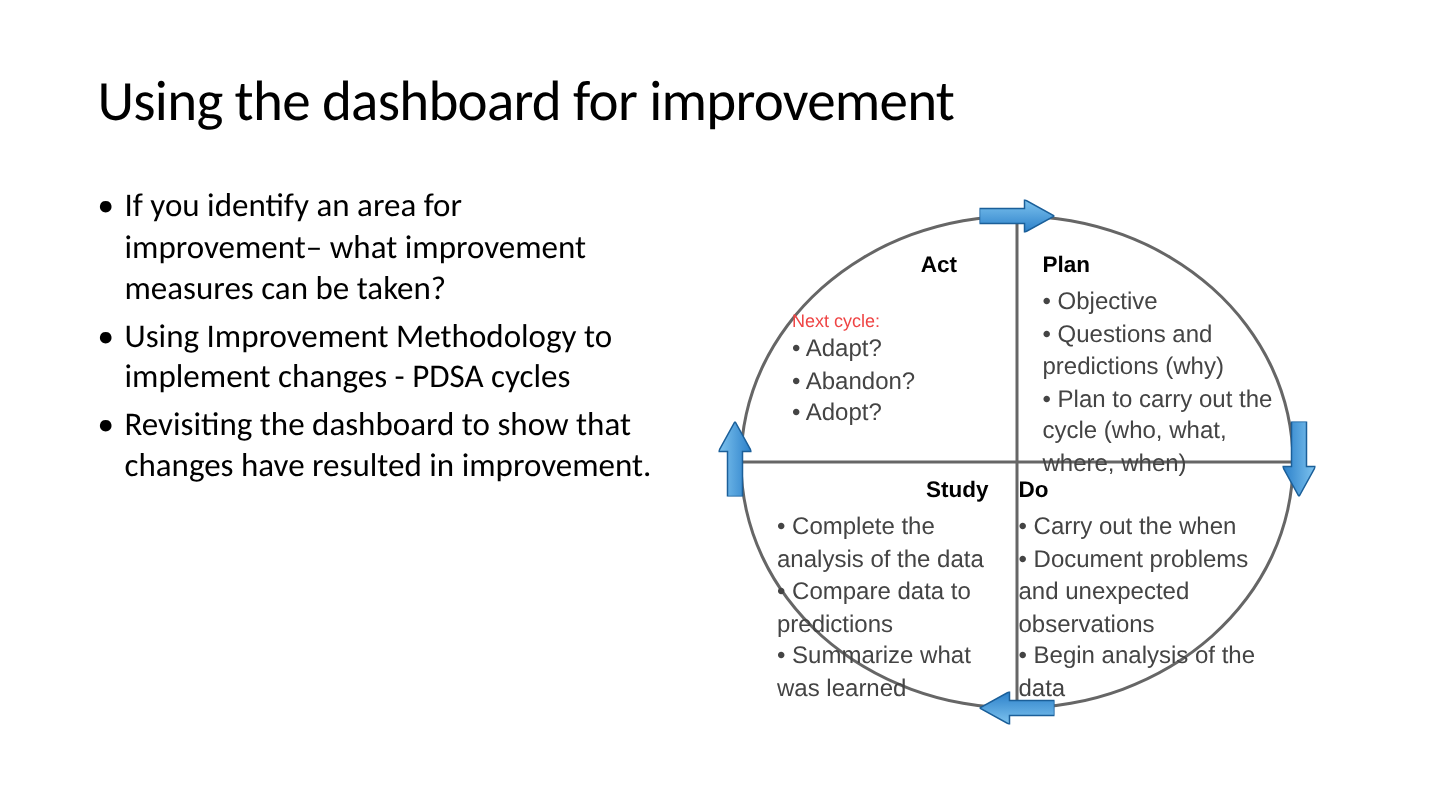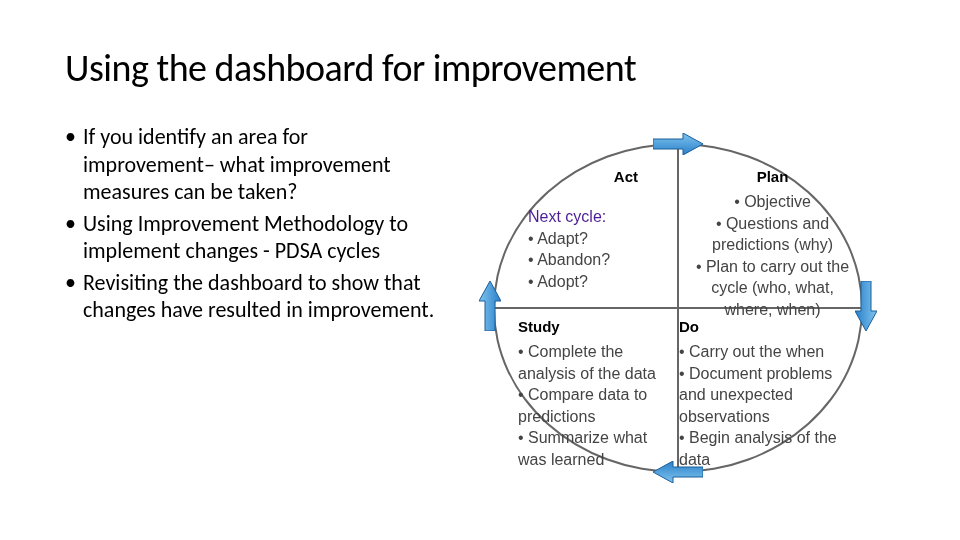--- a/index.html
+++ b/index.html
@@ -87,39 +87,39 @@
   .quad {
     position: absolute;
     font-family: Arial, sans-serif;
   }
   .quad-title {
     font-weight: 700;
     font-size: 15px;
     margin-bottom: 6px;
   }
   .quad-sub {
-    font-size: 16px;
-    color: #4c1d95;
+    font-size: 12px;
+    color: #ef4444;
     line-height: 1.35;
     margin-top: 21px;
   }
   .quad ul {
     list-style: none;
     font-size: 16px;
     color: #444;
     line-height: 1.35;
   }
   .quad ul li::before {
     content: "• ";
   }
   .q-act   { top: 45px;  left: 65px;  width: 130px; }
-  .q-plan  { top: 45px;  left: 232px; width: 155px; text-align: center; }
+  .q-plan  { top: 45px;  left: 232px; width: 155px; }
   .q-study { top: 195px; left: 55px;  width: 155px; }
   .q-do    { top: 195px; left: 216px; width: 160px; }
-  .q-study .quad-title { padding-right: 14px; }
+  .q-study .quad-title { text-align: right; padding-right: 14px; }
   .q-act  .quad-title { text-align: right; padding-right: 20px; }
   .arrow {
     position: absolute;
     width: 50px;
     height: 22px;
   }
   .arrow svg { width: 100%; height: 100%; display:block; }
   .arr-top    { top: 10px;  left: 190px; }
   .arr-right  { top: 172px; left: 378px; transform: rotate(90deg); }
   .arr-bottom { top: 338px; left: 190px; transform: rotate(180deg); }

